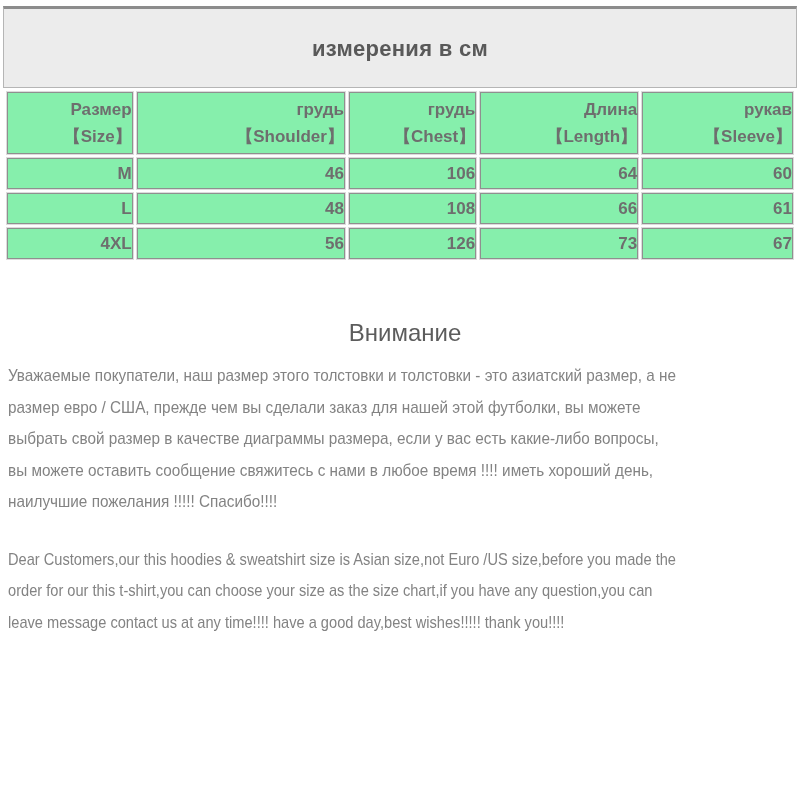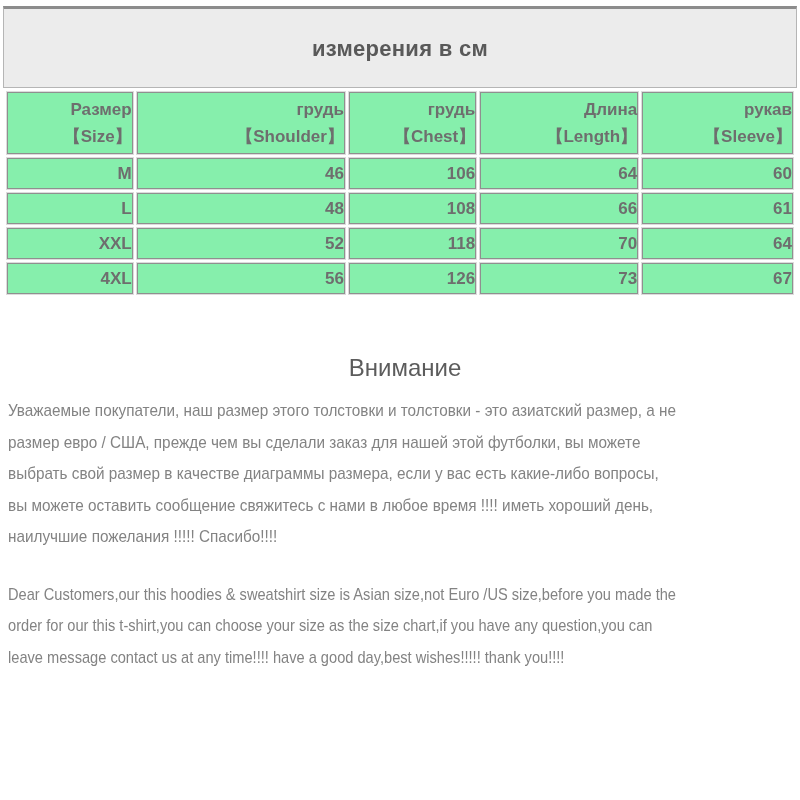--- a/index.html
+++ b/index.html
@@ -115,27 +115,20 @@
       <td>60</td>
     </tr>
     <tr>
       <td>L</td>
       <td>48</td>
       <td>108</td>
       <td>66</td>
       <td>61</td>
     </tr>
     <tr>
-      <td>XXL</td>
-      <td>52</td>
-      <td>118</td>
-      <td>70</td>
-      <td>64</td>
-    </tr>
-    <tr>
       <td>4XL</td>
       <td>56</td>
       <td>126</td>
       <td>73</td>
       <td>67</td>
     </tr>
   </tbody>
 </table>
 
 <div class="notice-heading">Внимание</div>

